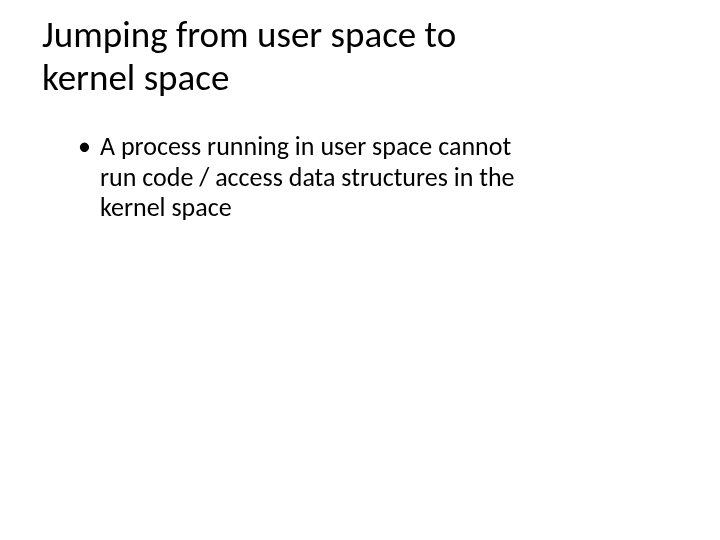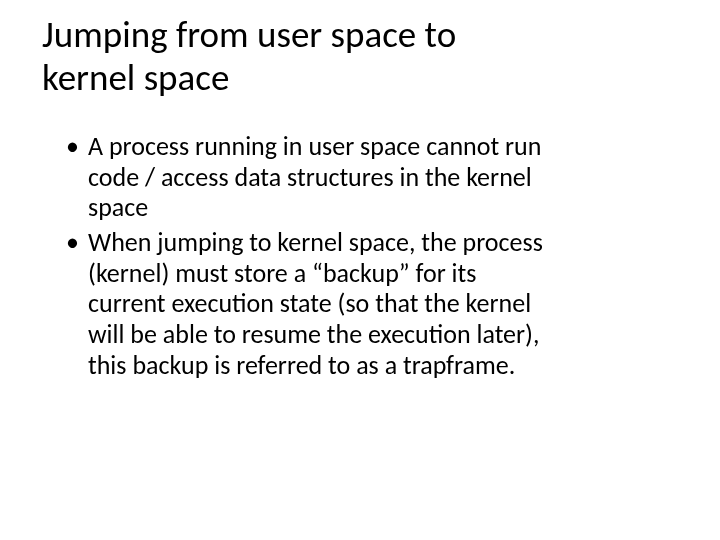--- a/index.html
+++ b/index.html
@@ -19,21 +19,21 @@
   }
   .title {
     font-size: 37px;
     line-height: 1.15;
     font-weight: 400;
     margin: 0 0 32px 0;
     letter-spacing: 0px;
   }
   ul.bullets {
     list-style: none;
-    margin: 0;
+    margin: 12px;
     padding: 0 0 0 24px;
   }
   ul.bullets li {
     position: relative;
     font-size: 26px;
     line-height: 1.18;
     margin: 0 0 4px 0;
     padding-left: 22px;
   }
   ul.bullets li::before {
@@ -44,15 +44,14 @@
     font-size: 26px;
   }
 </style>
 </head>
 <body>
 
 <div class="slide">
   <h1 class="title">Jumping from user space to kernel space</h1>
   <ul class="bullets">
     <li> A process running in user space cannot run code / access data structures in the kernel space</li>
-    <li>When jumping to kernel space, the process (kernel) must store a “backup” for its current execution state (so that the kernel will be able to resume the execution later), this backup is referred to as a trapframe.</li>
   </ul>
 </div>
 
 </body></html>

